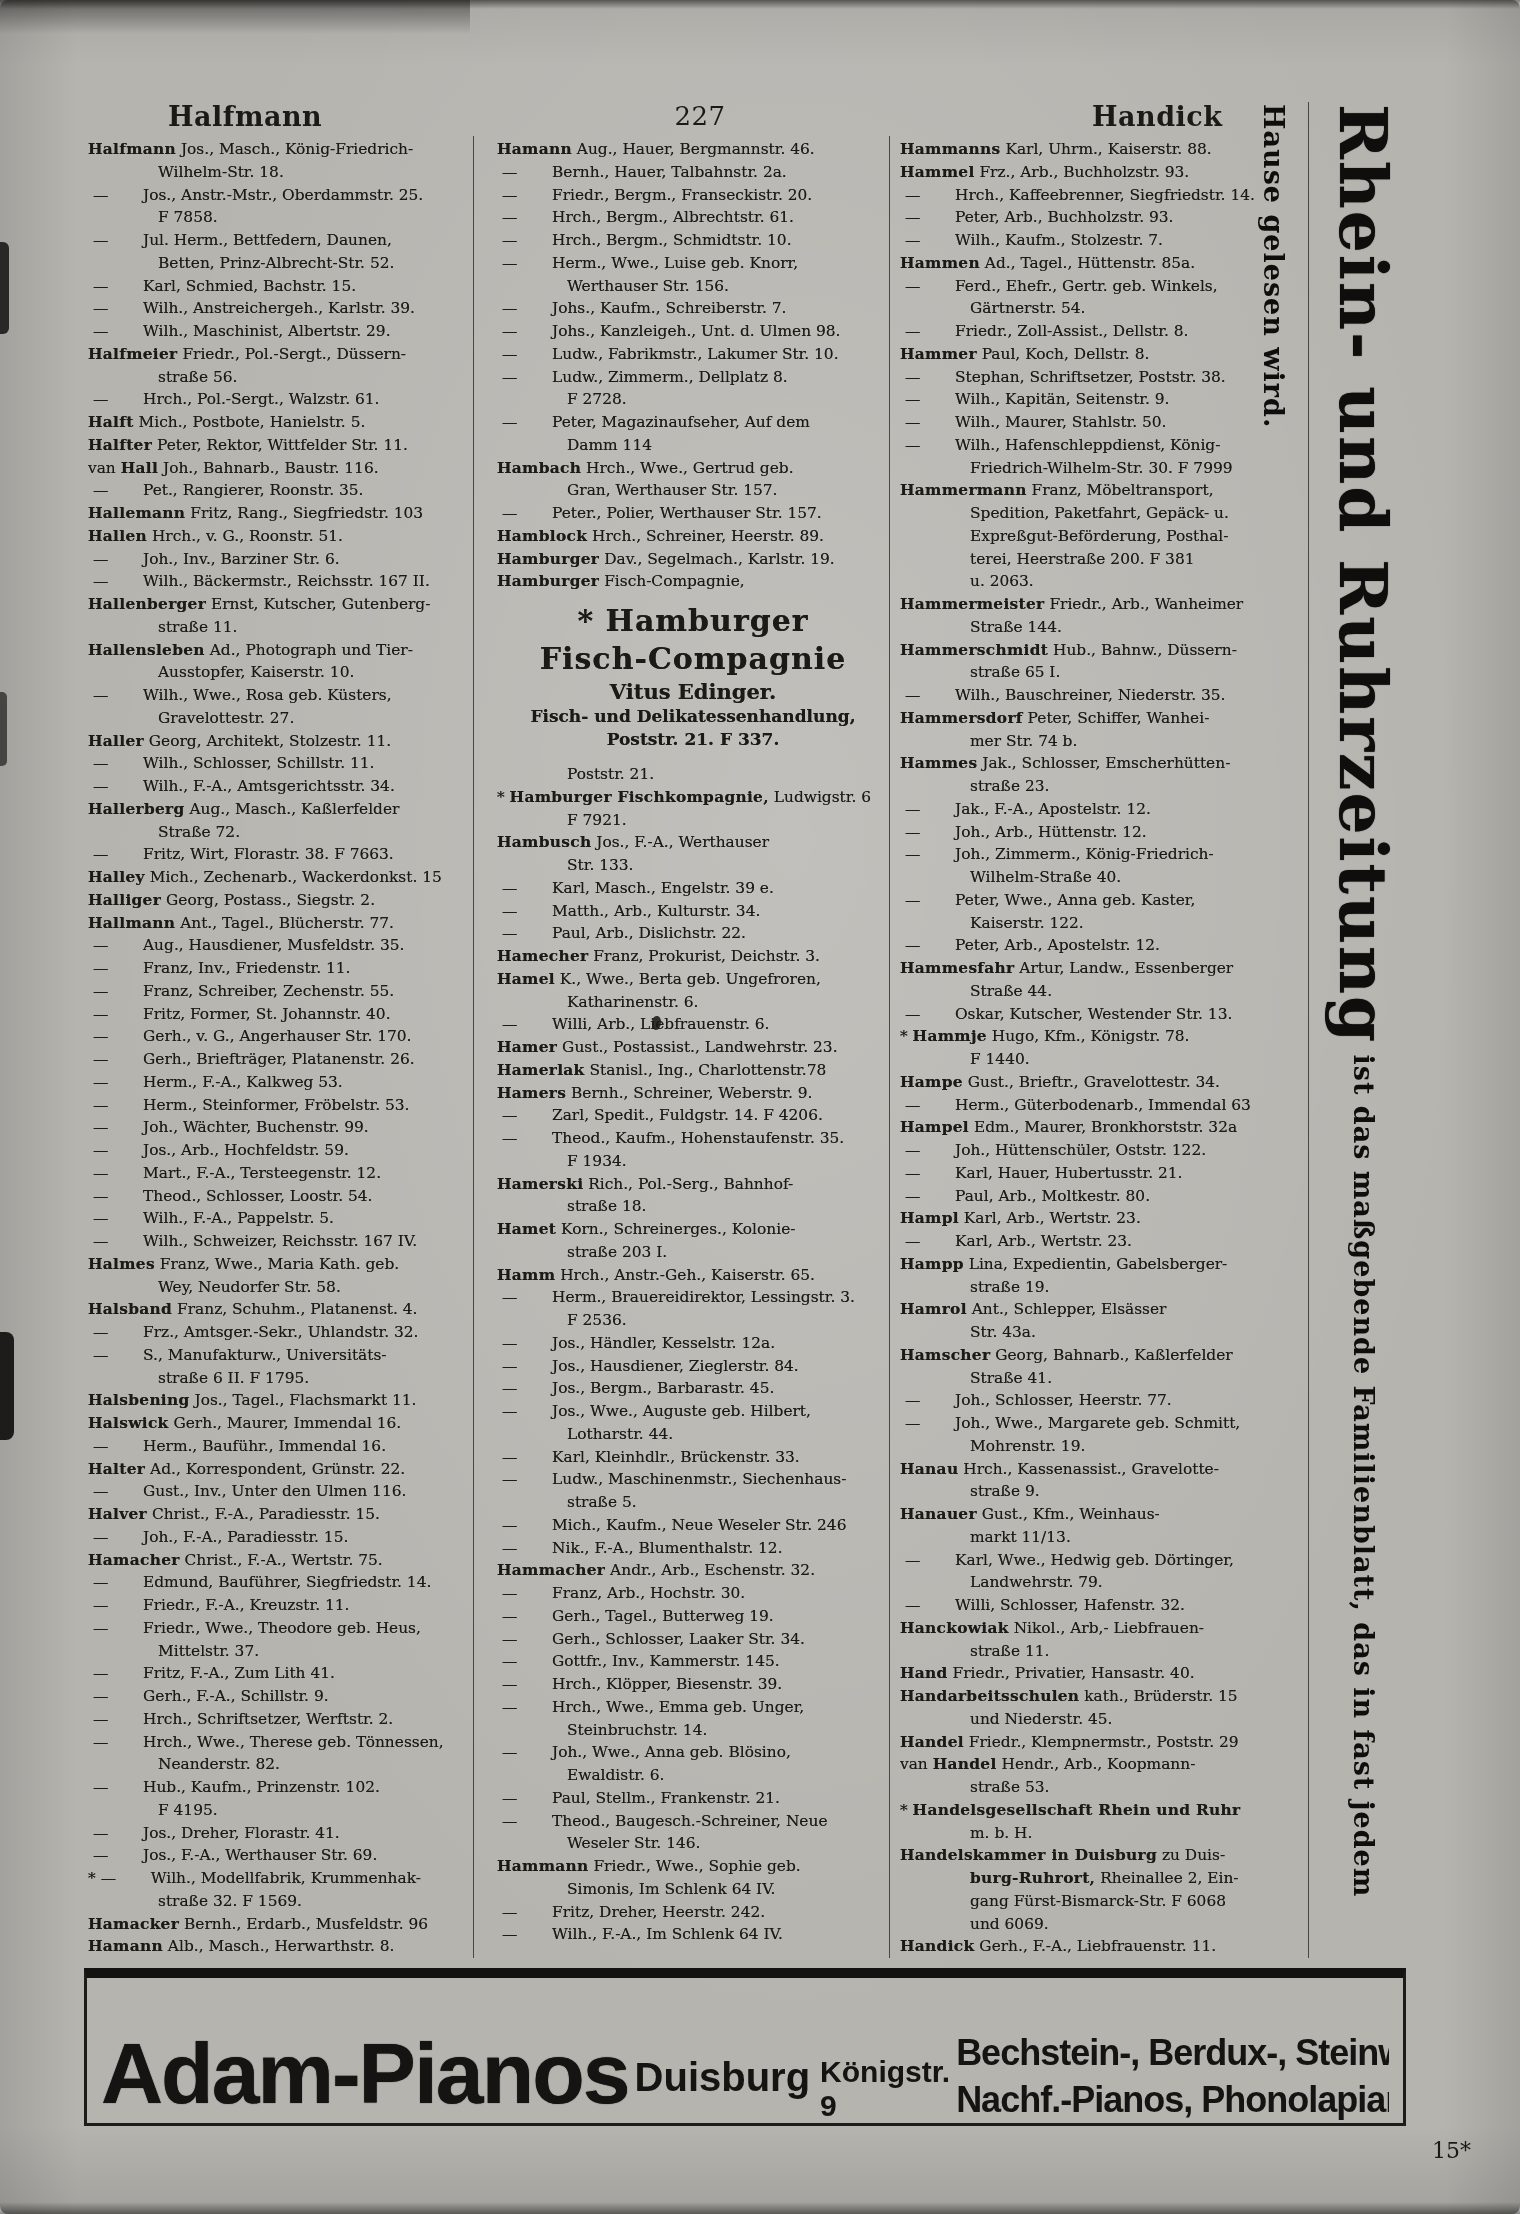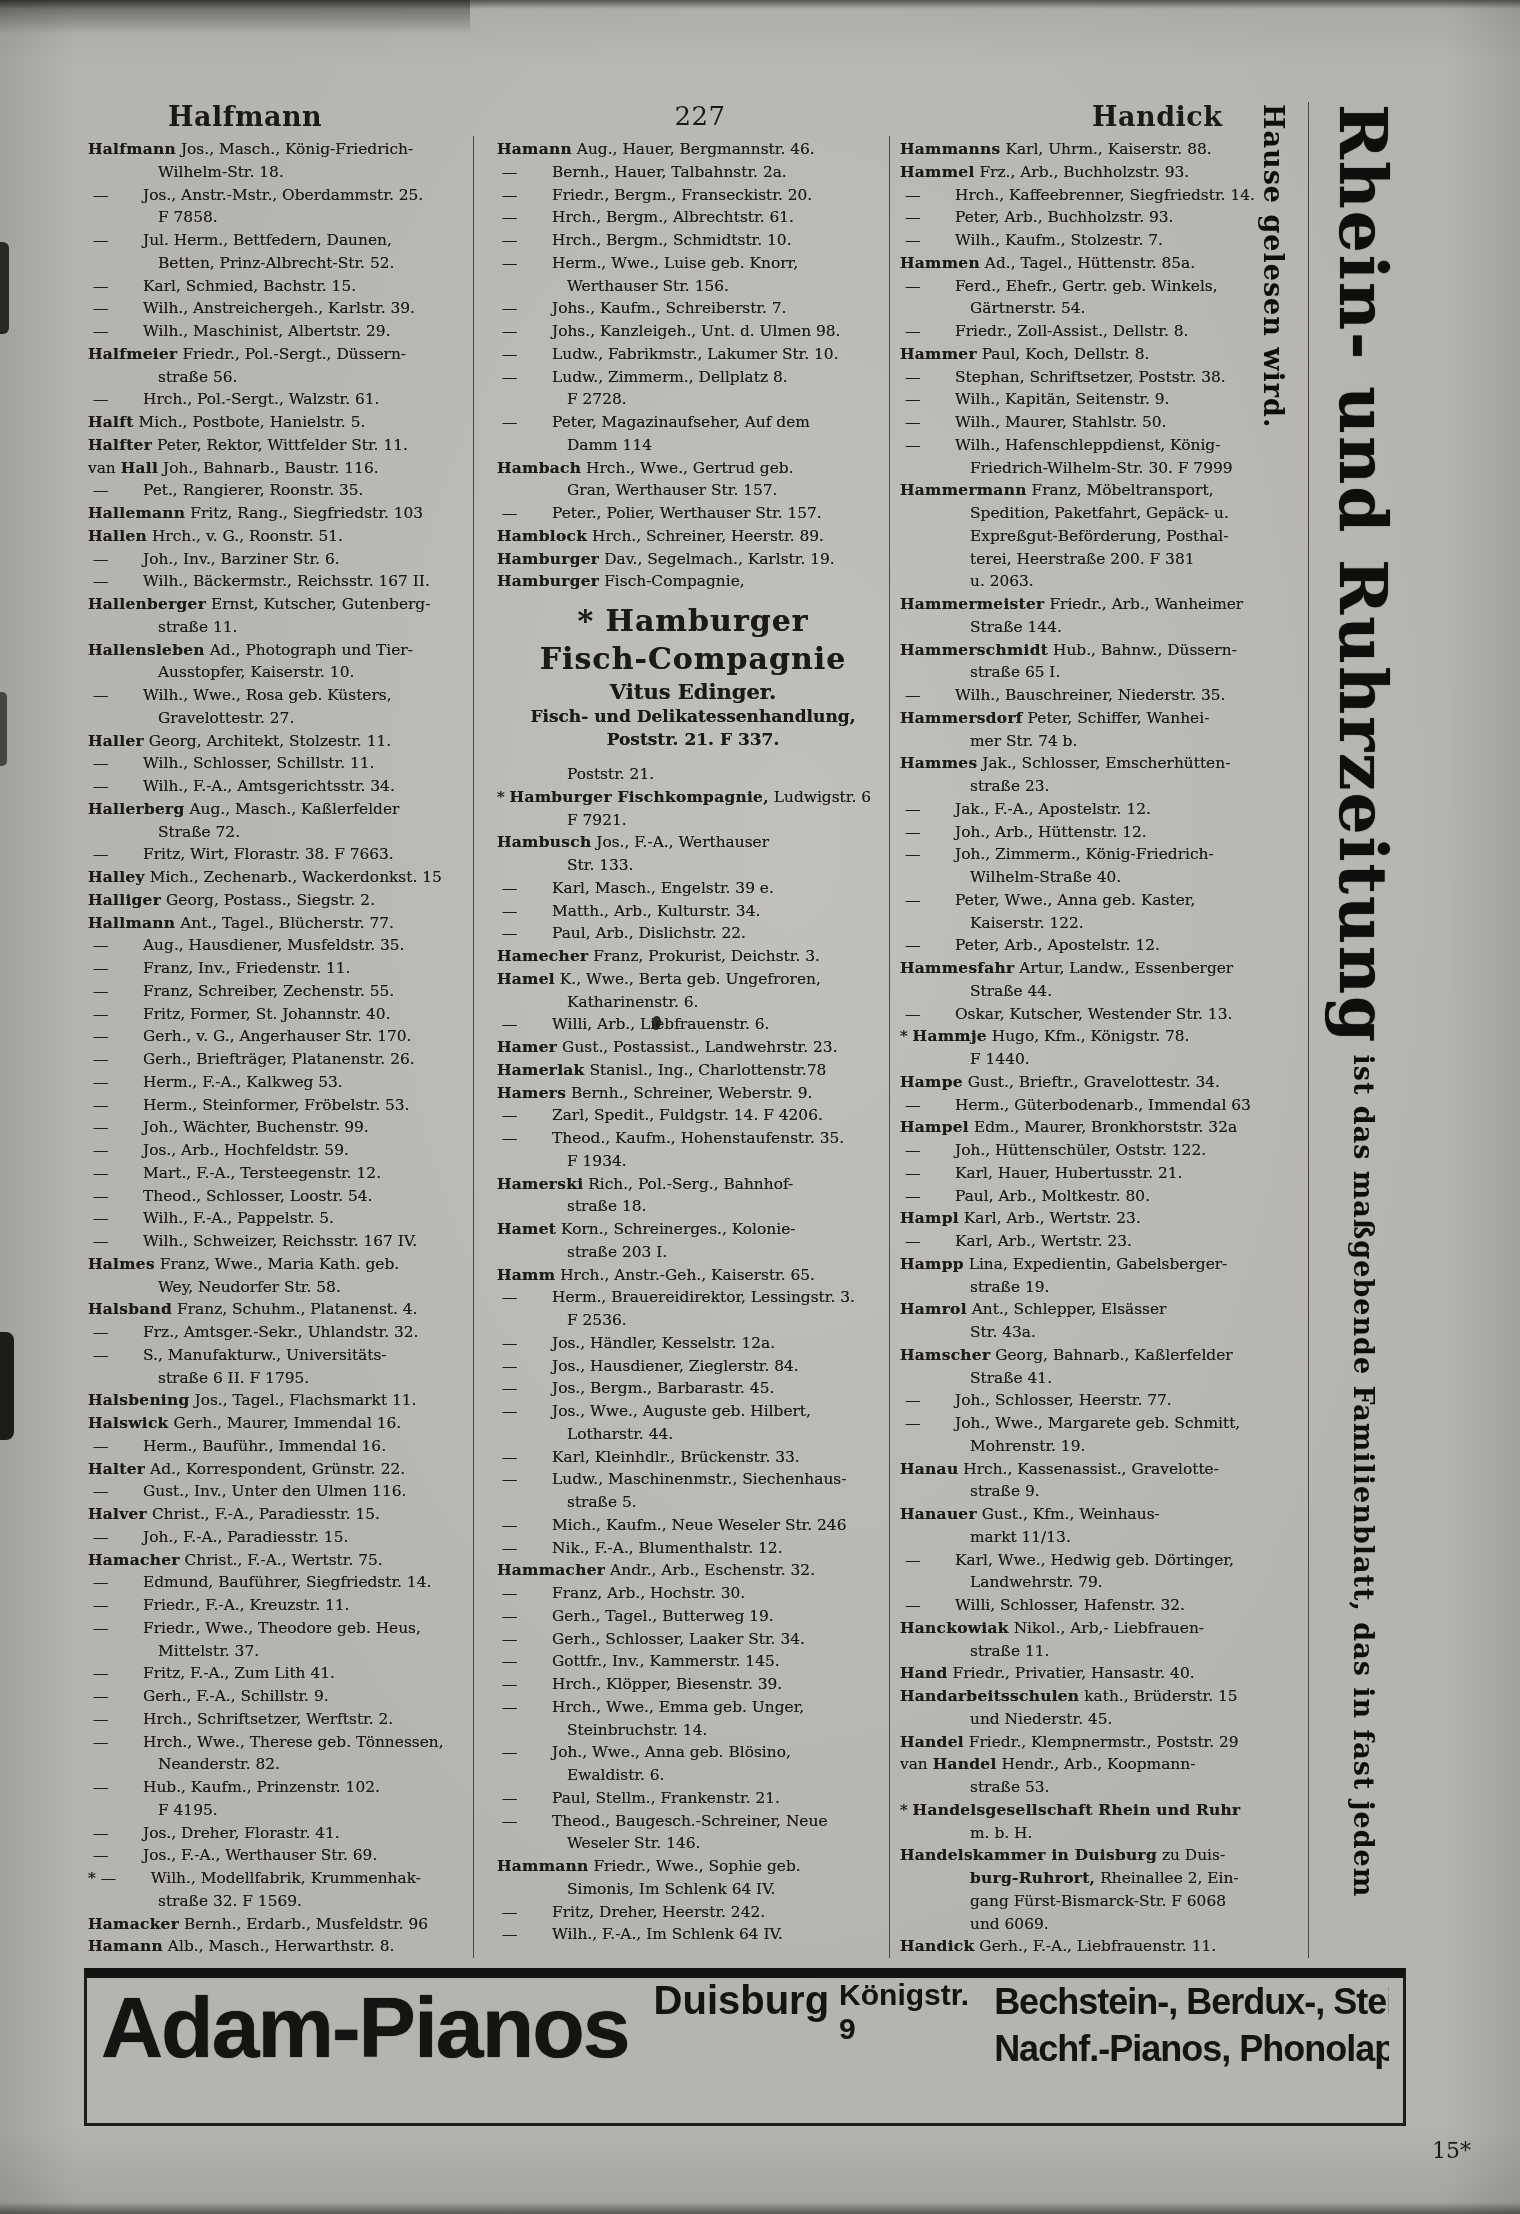--- a/index.html
+++ b/index.html
@@ -3,21 +3,21 @@
 <meta charset="utf-8">
 <style>
   html,body{margin:0;padding:0;}
   body{width:1520px;height:2214px;position:relative;overflow:hidden;
        font-family:"DejaVu Serif",serif;color:#1c1a16;}
   .page{position:absolute;inset:0;
     background-color:#b5b4af;
     background-image:
       radial-gradient(ellipse at 52% 38%, rgba(255,255,255,0.16), transparent 62%),
       linear-gradient(90deg, rgba(0,0,0,0.10), transparent 5%, transparent 95%, rgba(0,0,0,0.10)),
-      linear-gradient(0deg, rgba(0,0,0,0.10), transparent 4%, transparent 97%, rgba(0,0,0,0.07));}
+      linear-gradient(0deg, rgba(0,0,0,0.10), transparent 4%, transparent 97%, rgba(0,0,0,0.07)); border-radius: 8px;}
   
   .art{position:absolute;pointer-events:none;}
   .art-top{left:0;top:0;width:100%;height:9px;background:linear-gradient(to bottom,rgba(15,15,14,.55),transparent);}
   .art-topleft{left:0;top:0;width:470px;height:34px;background:linear-gradient(to bottom,rgba(25,24,22,.5),transparent);}
   .art-left1{left:0;top:242px;width:9px;height:92px;background:rgba(20,19,18,.85);border-radius:0 6px 6px 0;}
   .art-left2{left:0;top:1332px;width:14px;height:108px;background:rgba(14,13,12,.9);border-radius:0 8px 8px 0;}
   .art-left3{left:0;top:692px;width:7px;height:74px;background:rgba(30,29,27,.7);border-radius:0 5px 5px 0;}
   .art-bottom{left:0;top:2202px;width:100%;height:12px;background:linear-gradient(to top,rgba(15,15,14,.5),transparent);}
   .art-spot{left:652px;top:1016px;width:9px;height:14px;background:rgba(10,10,9,.8);border-radius:50% 40% 55% 45%;}
   
@@ -50,22 +50,22 @@
   .ad-sm{font-size:17px;line-height:23px;}
   
   .side-ad{position:absolute;left:1318px;top:104px;width:90px;height:1852px;
     writing-mode:vertical-rl;text-orientation:mixed;
     font-weight:bold;color:#0f0e0c;text-align:left;line-height:90px;}
   .side-ad .big{font-size:66px;letter-spacing:2px;text-shadow:0 0 1px rgba(10,10,9,.8);}
   .side-ad .small{font-size:27px;letter-spacing:1px;}
   
   .bottom-ad{position:absolute;left:84px;top:1968px;width:1322px;height:158px;box-sizing:border-box;
     border:3px solid #1d1c1a;border-top:10px solid #141312;
-    display:flex;align-items:flex-start;justify-content:space-between;padding:0 14px;
-    font-family:"Liberation Sans",sans-serif;color:#151412;gap:19px;}
+    display:flex;align-items:flex-end;justify-content:space-between;padding:0 14px;
+    font-family:"Liberation Sans",sans-serif;color:#151412;}
   .brand{font-size:86px;font-weight:bold;letter-spacing:-2px;white-space:nowrap;
     text-shadow:0 0 1px rgba(12,12,11,.9);}
   .ba-mid{display:flex;flex-direction:row;gap:10px;padding:0 6px;}
   .ba-city{font-size:40px;font-weight:bold;}
   .ba-street{font-size:30px;font-weight:bold;}
   .ba-right{width:552px;overflow:hidden;}
   .ba-right div{font-size:36px;font-weight:bold;letter-spacing:-1px;line-height:47px;white-space:nowrap;}
   .page-mark{position:absolute;left:1432px;top:2138px;font-size:22px;}
 </style>
 </head>

